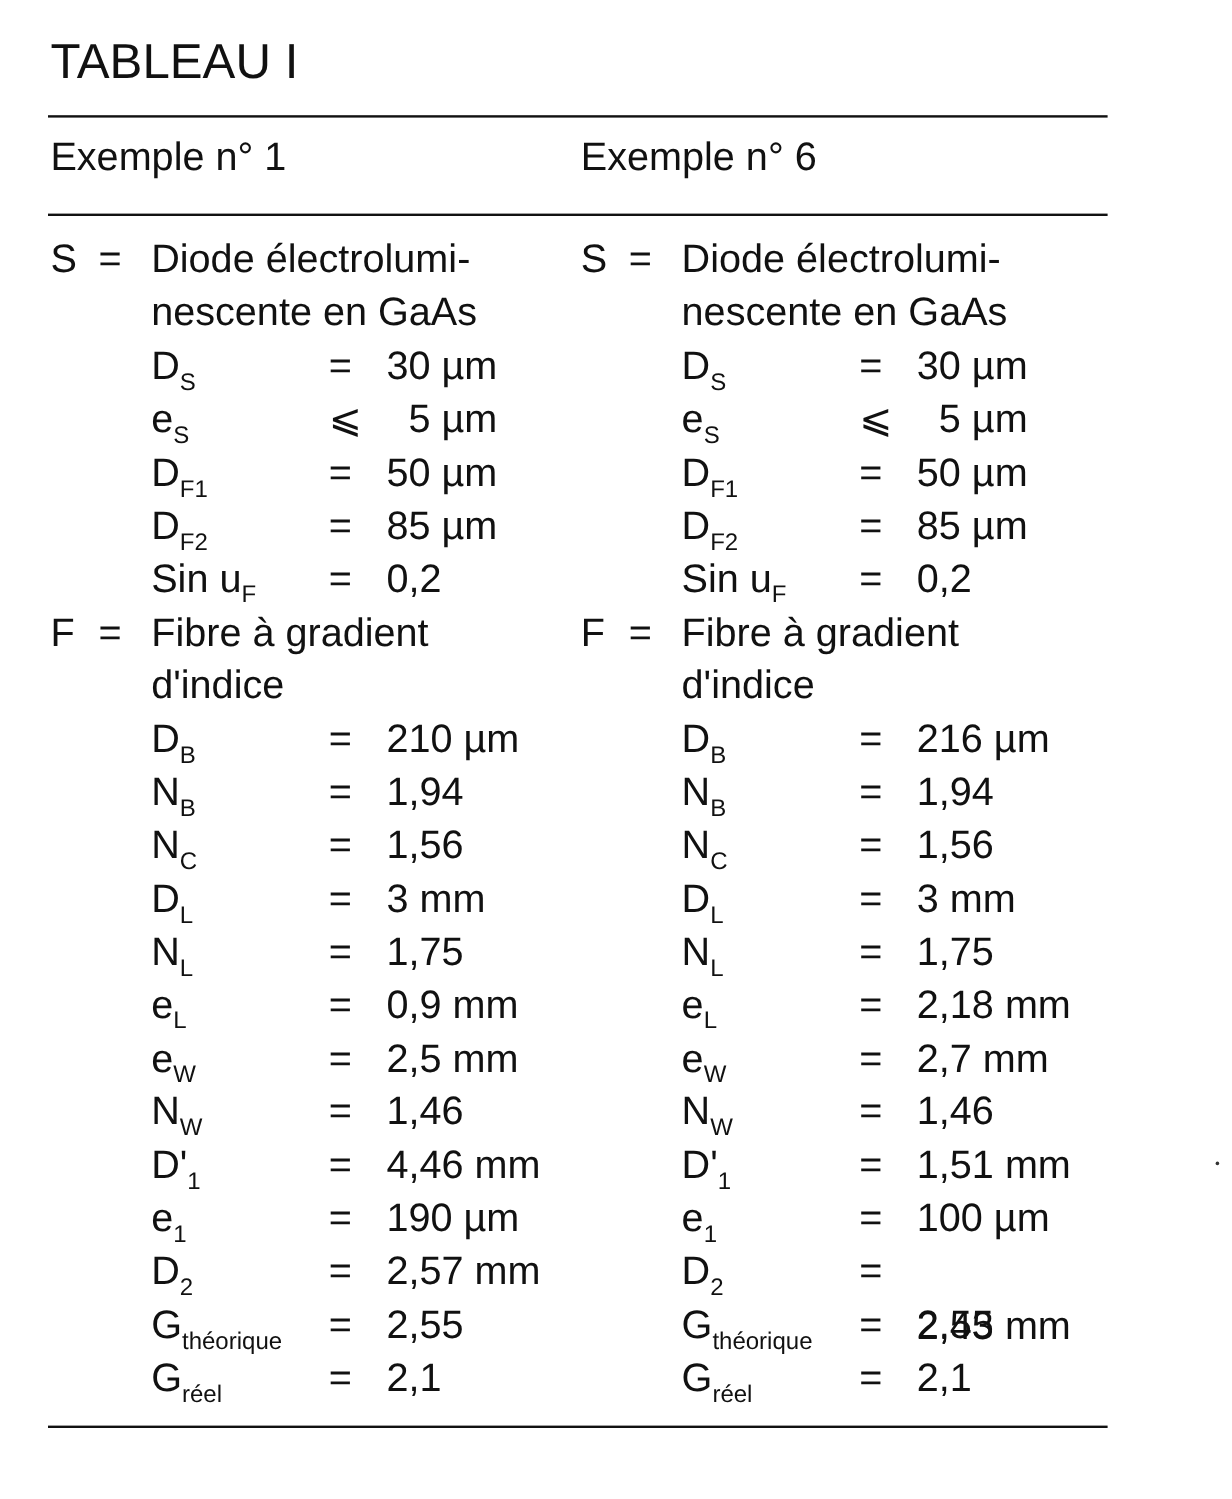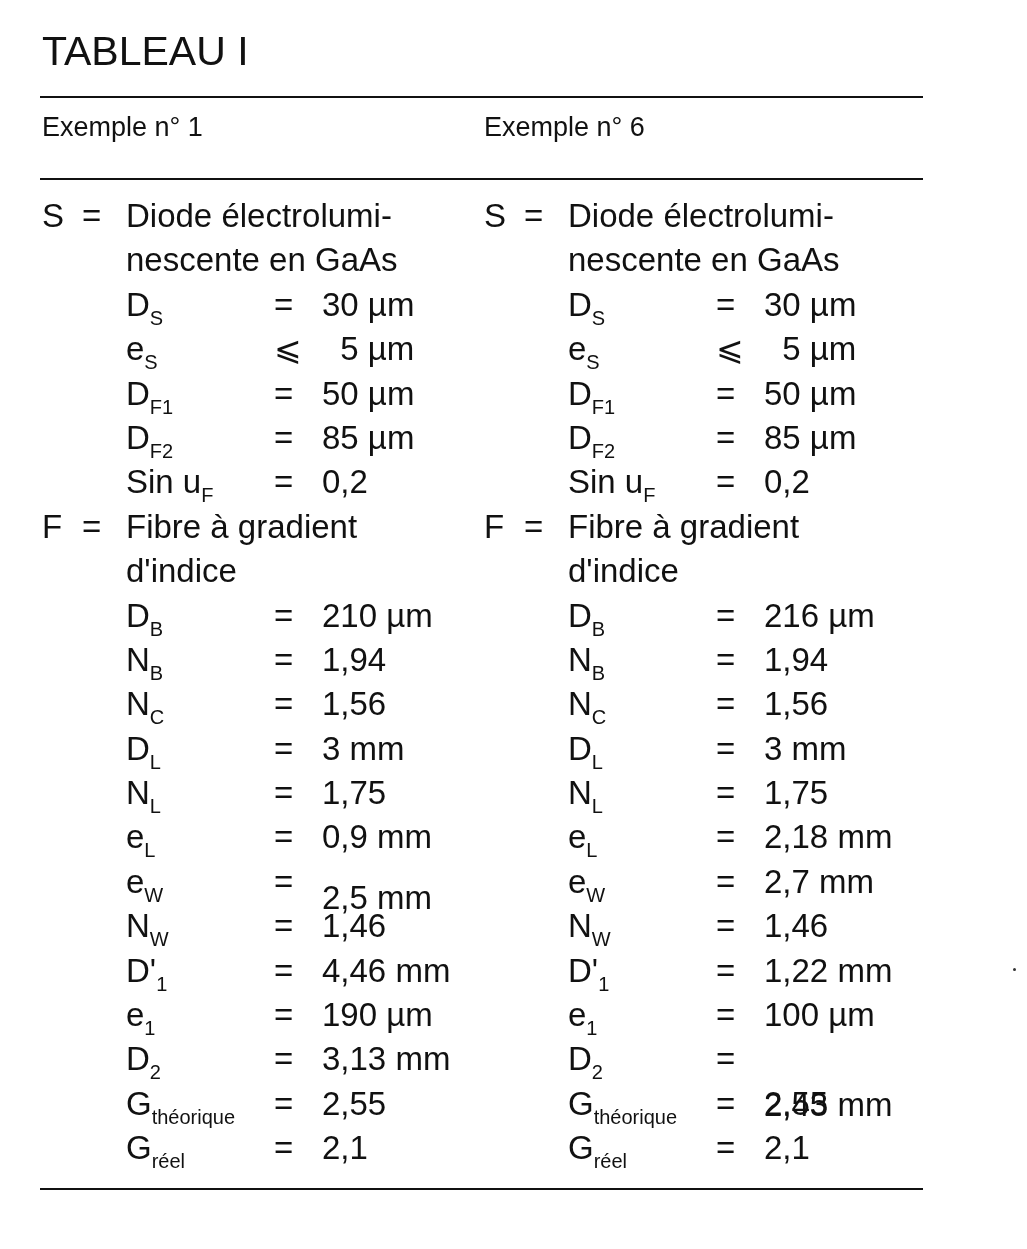--- a/index.html
+++ b/index.html
@@ -1,20 +1,20 @@
 <!DOCTYPE html>
 <html><head>
 <meta charset="utf-8">
 <style>
   html, body { margin:0; padding:0; background:#ffffff; }
   body { width:1027px; height:1249px; position:relative; overflow:hidden;
          font-family:"Liberation Sans", sans-serif; color:#111; }
   .title { position:absolute; left:42px; top:28px; font-size:41px; }
   .rule { position:absolute; left:40px; width:883px; height:2px; background:#111; }
-  .colhead { position:absolute; top:112px; font-size:27px; }
+  .colhead { position:absolute; top:112px; font-size:33px; }
   .col { position:absolute; top:194px; font-size:33px; line-height:44.4px; }
   .row { position:relative; height:44.4px; white-space:nowrap; }
   .lead { position:absolute; left:0; }
   .eq { position:absolute; left:40px; }
   .text { position:absolute; left:84px; }
   .sym { position:absolute; left:84px; }
   .op { position:absolute; left:232px; }
   .val { position:absolute; left:280px; }
   sub { font-size:20px; vertical-align:-9px; line-height:0; }
   .dot { position:absolute; left:1013px; top:968px; width:3px; height:3px; background:#333; border-radius:50%; }
@@ -96,41 +96,41 @@
       <span class="val" style="white-space: pre;">1,75</span>
     </div>
     <div class="row">
       <span class="sym"><span class="">e</span><sub>L</sub></span>
       <span class="op">=</span>
       <span class="val" style="white-space: pre; text-align: center;">0,9 mm</span>
     </div>
     <div class="row">
       <span class="sym"><span class="">e</span><sub>W</sub></span>
       <span class="op">=</span>
-      <span class="val" style="white-space: pre; margin-top: 16px;">2,5 mm</span>
+      <span class="val" style="white-space: pre;">2,5 mm</span>
     </div>
     <div class="row">
       <span class="sym"><span class="">N</span><sub>W</sub></span>
       <span class="op">=</span>
       <span class="val" style="white-space: pre;">1,46</span>
     </div>
     <div class="row">
       <span class="sym"><span class="">D'</span><sub>1</sub></span>
       <span class="op">=</span>
       <span class="val" style="white-space: pre;">4,46 mm</span>
     </div>
     <div class="row">
       <span class="sym"><span class="">e</span><sub>1</sub></span>
       <span class="op">=</span>
       <span class="val" style="white-space: pre;">190 µm</span>
     </div>
     <div class="row">
       <span class="sym"><span class="">D</span><sub>2</sub></span>
       <span class="op">=</span>
-      <span class="val" style="white-space: pre;">3,13 mm</span>
+      <span class="val" style="white-space: pre;">2,57 mm</span>
     </div>
     <div class="row">
       <span class="sym"><span class="">G</span><sub>théorique</sub></span>
       <span class="op">=</span>
       <span class="val" style="white-space: pre;">2,55</span>
     </div>
     <div class="row">
       <span class="sym"><span class="">G</span><sub>réel</sub></span>
       <span class="op">=</span>
       <span class="val" style="white-space: pre;">2,1</span>
@@ -214,21 +214,21 @@
       <span class="val" style="white-space: pre;">2,7 mm</span>
     </div>
     <div class="row">
       <span class="sym"><span class="">N</span><sub>W</sub></span>
       <span class="op">=</span>
       <span class="val" style="white-space: pre;">1,46</span>
     </div>
     <div class="row">
       <span class="sym"><span class="">D'</span><sub>1</sub></span>
       <span class="op">=</span>
-      <span class="val" style="white-space: pre;">1,22 mm</span>
+      <span class="val" style="white-space: pre;">1,51 mm</span>
     </div>
     <div class="row">
       <span class="sym"><span class="">e</span><sub>1</sub></span>
       <span class="op">=</span>
       <span class="val" style="white-space: pre;">100 µm</span>
     </div>
     <div class="row">
       <span class="sym"><span class="">D</span><sub>2</sub></span>
       <span class="op">=</span>
       <span class="val" style="white-space: pre; margin-top: 46px;">2,43 mm</span>

